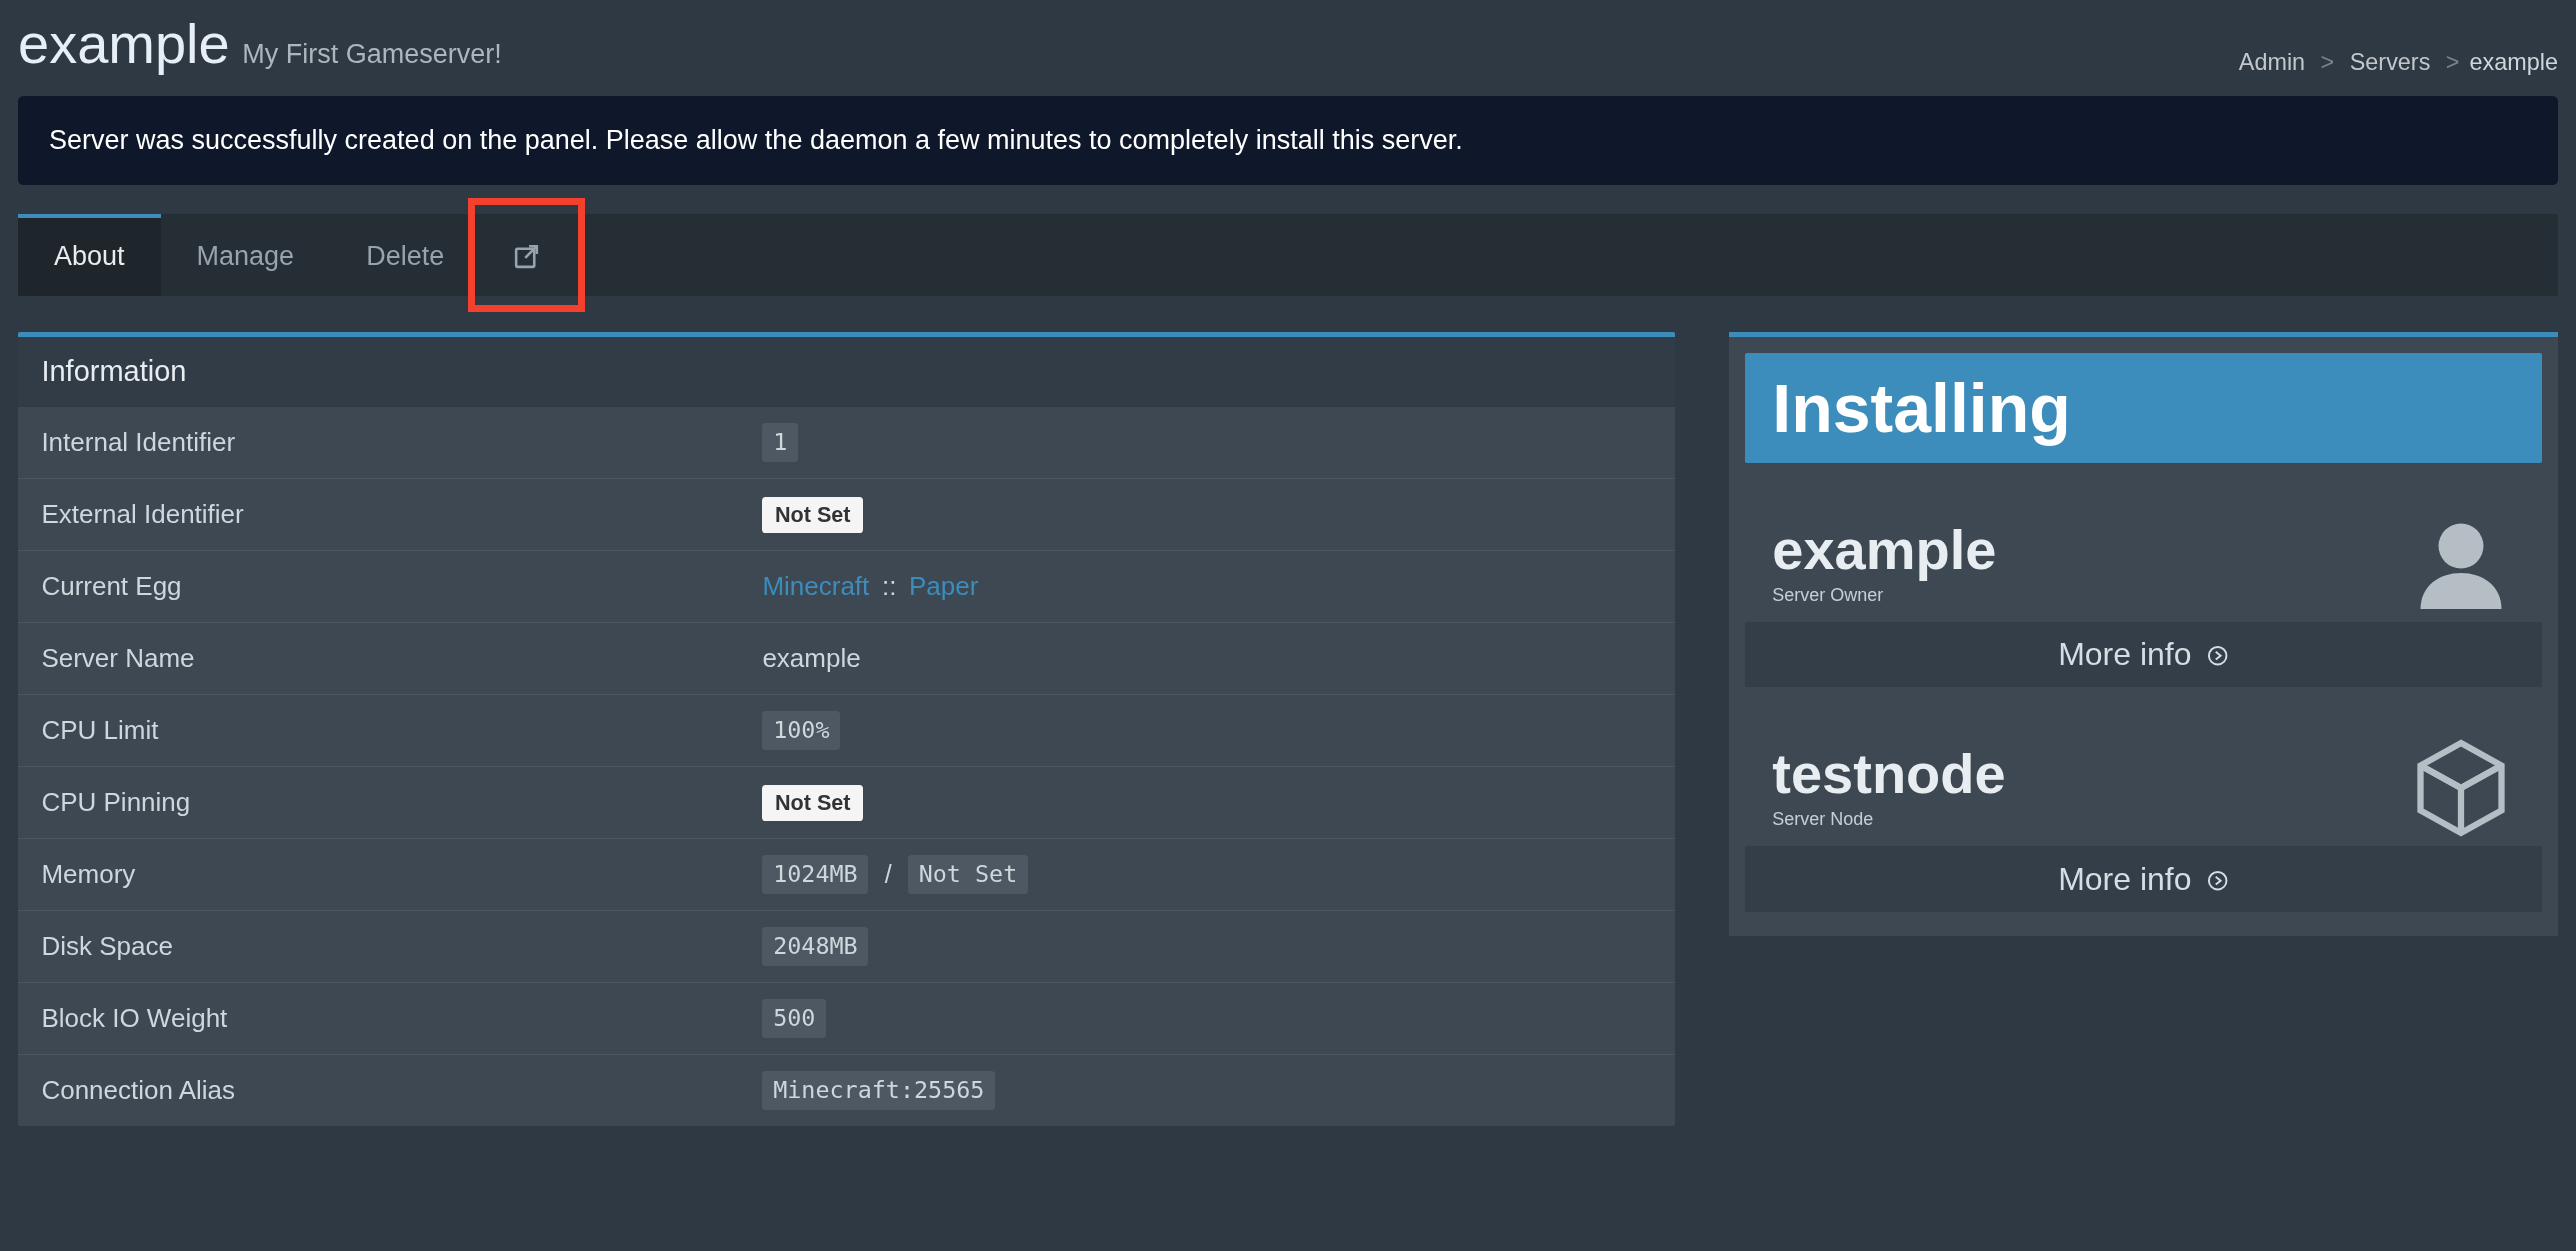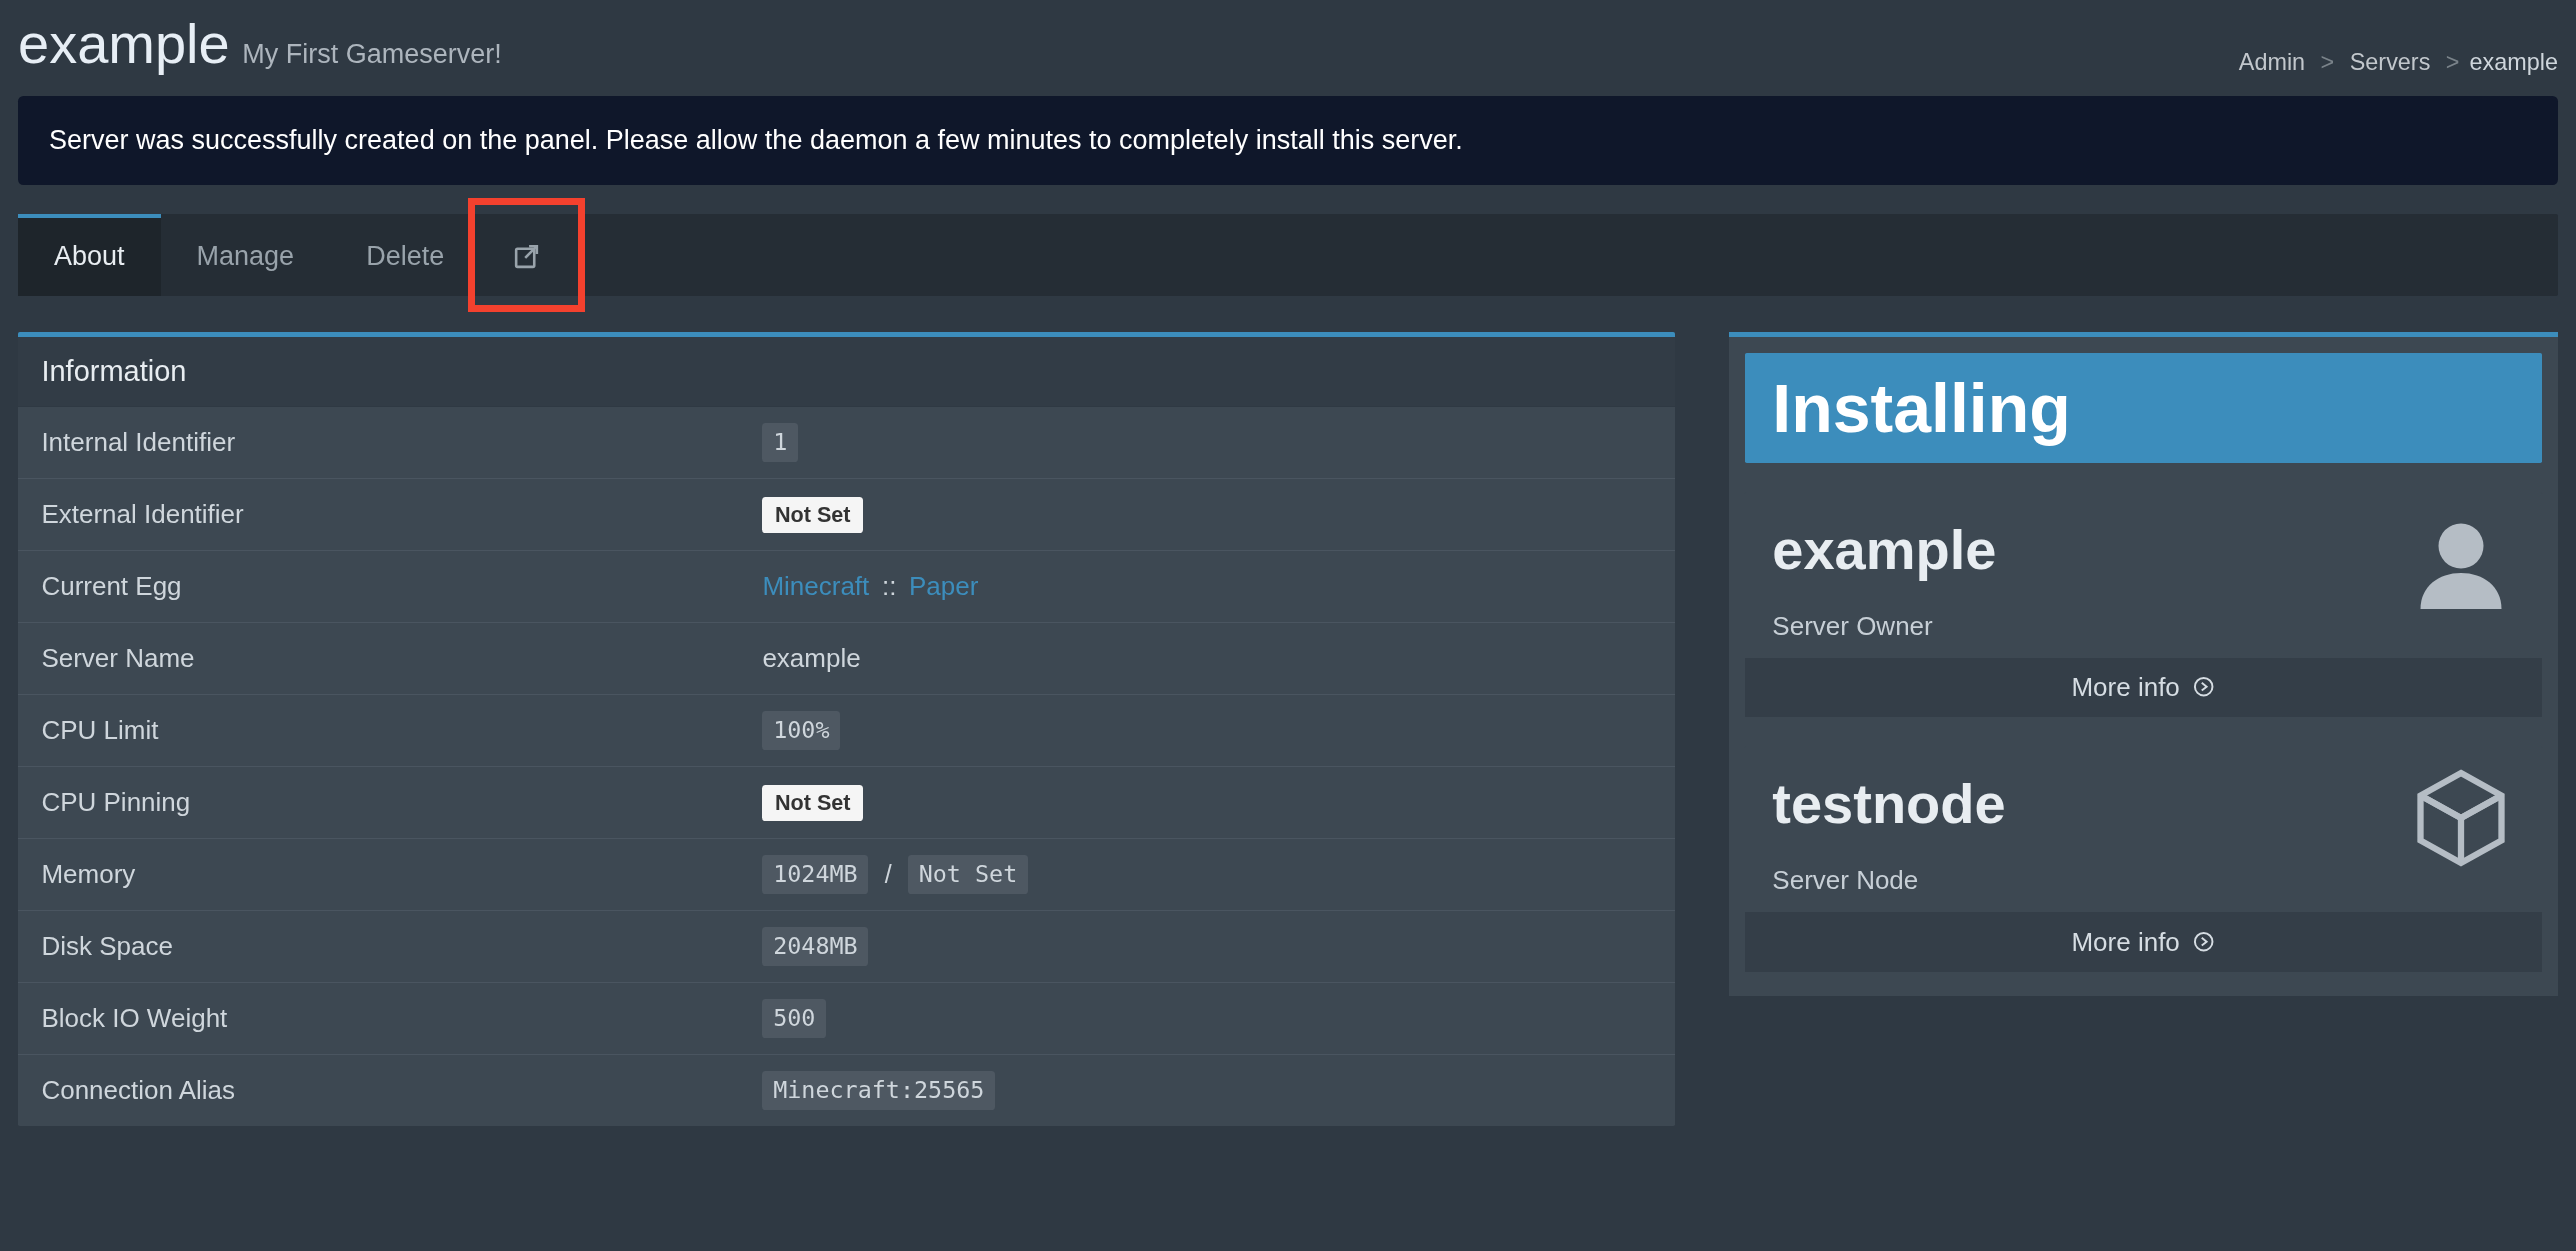--- a/index.html
+++ b/index.html
@@ -104,32 +104,32 @@
     color: #fff;
     padding: 16px 27px;
     font-size: 68px;
     font-weight: 700;
     border-radius: 1.8px;
   }
   .side-box { border-top:5.4px solid #3c8dbc; background:#3d4852; margin-top:0; }
   .side-card { background:#3d4852; margin-top:29px; border-radius:1.8px; }
   .side-card-body { padding: 25px 27px 16px 27px; position:relative; }
   .side-card h2 { font-size: 56px; font-weight:700; color:#e8edf1; }
-  .side-card .sub { font-size:26px; color:#c7cfd6; margin-top:29px; }
+  .side-card .sub { font-size:18px; color:#c7cfd6; margin-top:3px; }
   .side-card .big-icon {
     position:absolute; right:27px; top:18px;
     width: 108px; height:108px;
     color:#b5bdc5;
   }
   .side-card .big-icon svg { width:100%; height:100%; }
   .side-card-footer {
     background:#343e48;
     text-align:center;
     padding: 14.4px;
-    font-size:26px;
+    font-size:32px;
     color:#d6dde3;
     cursor:pointer;
   }
   .side-card-footer svg { width:23.4px; height:23.4px; vertical-align:-2.7px; margin-left:5.4px; }
 </style>
 </head>
 <body>
 
 <div class="page-header">
   <div class="page-title">

